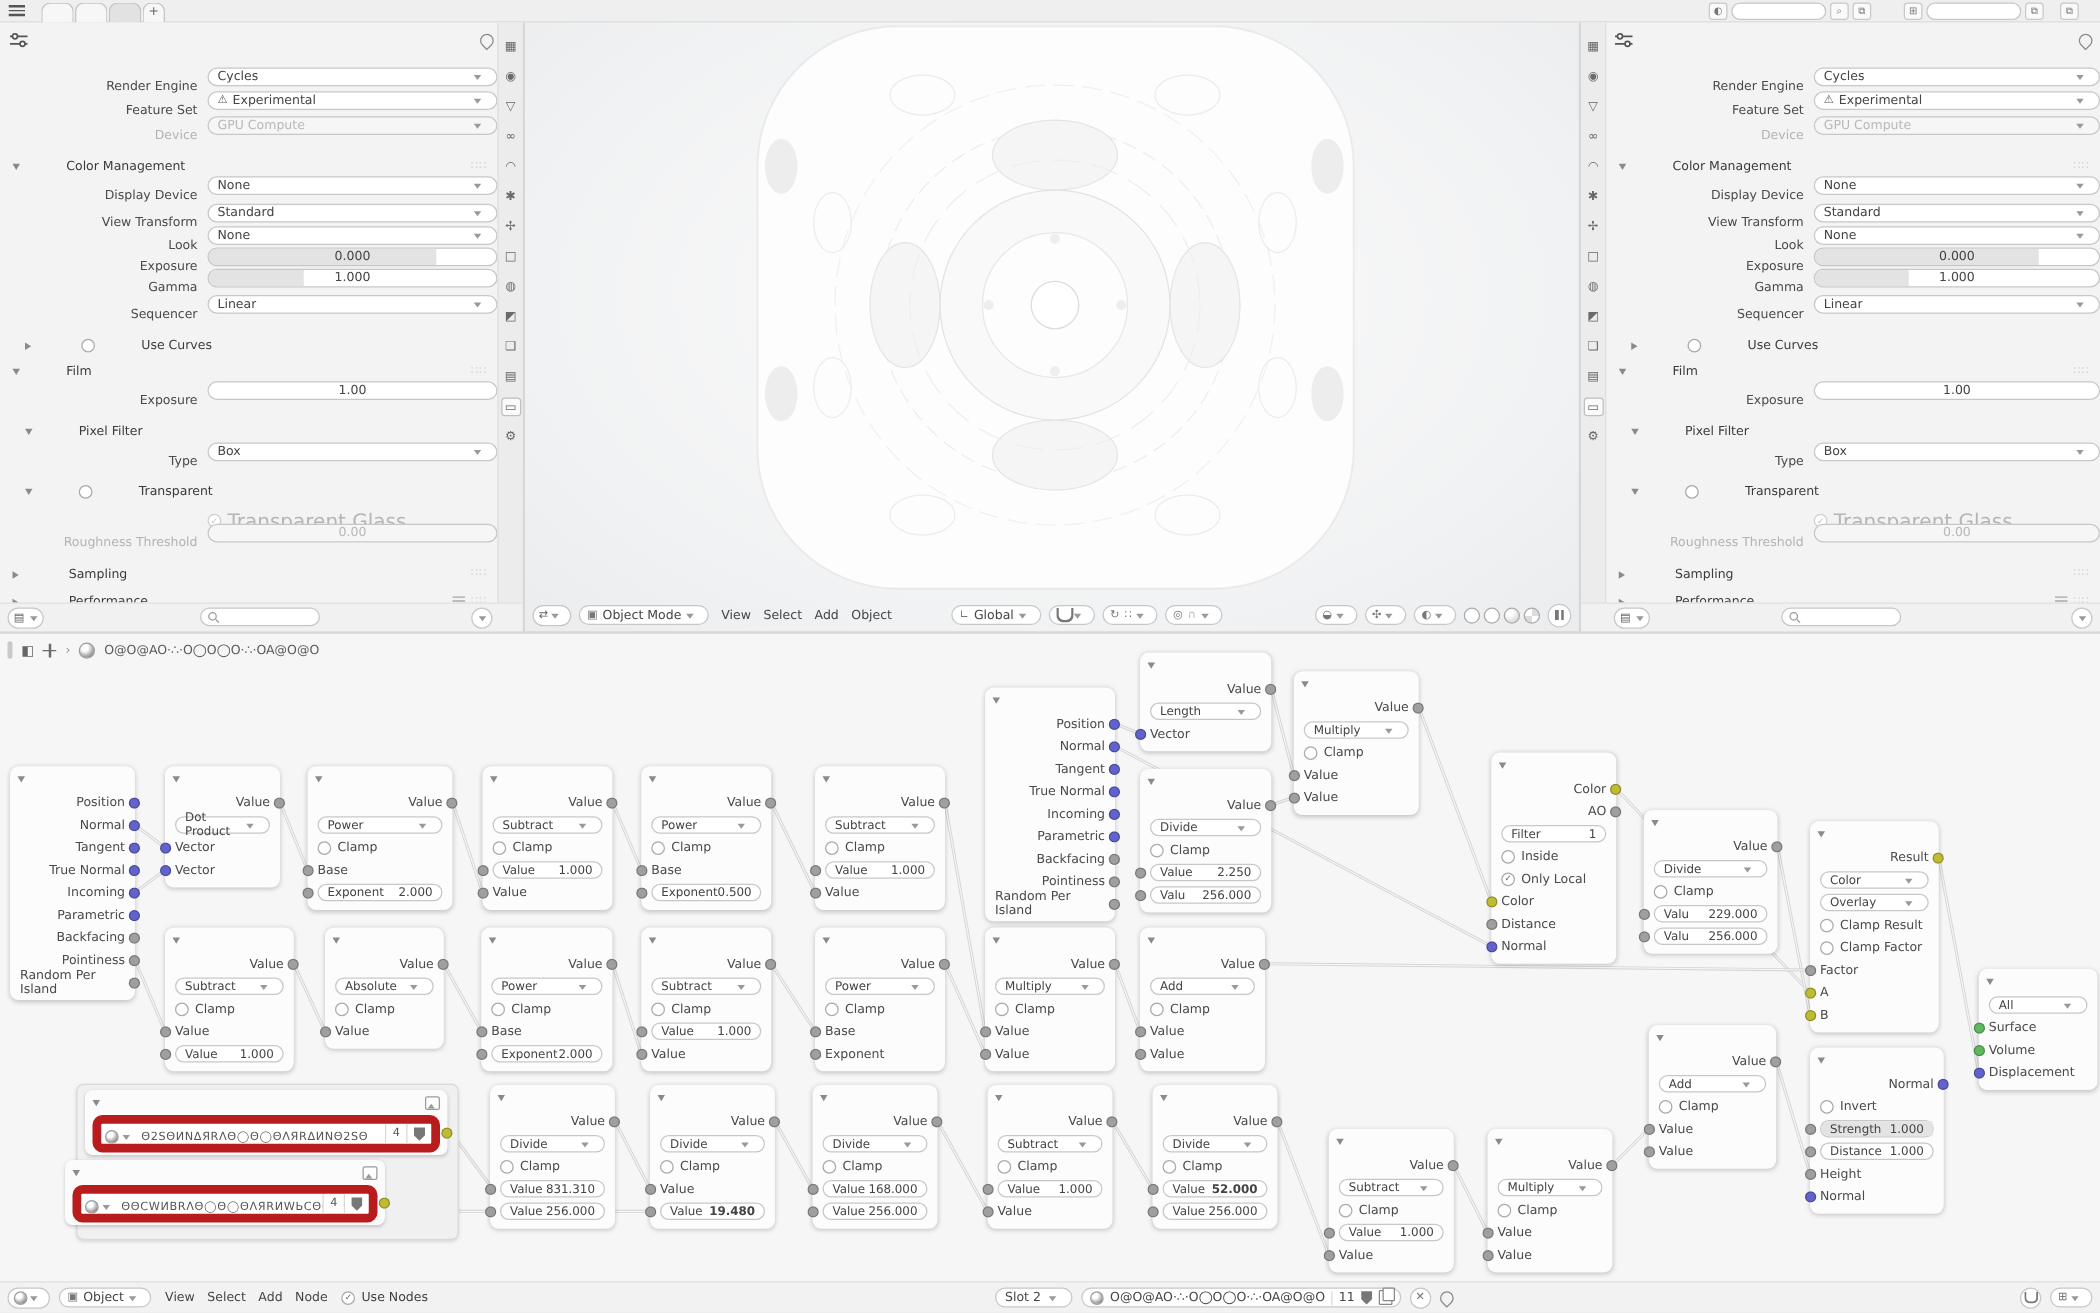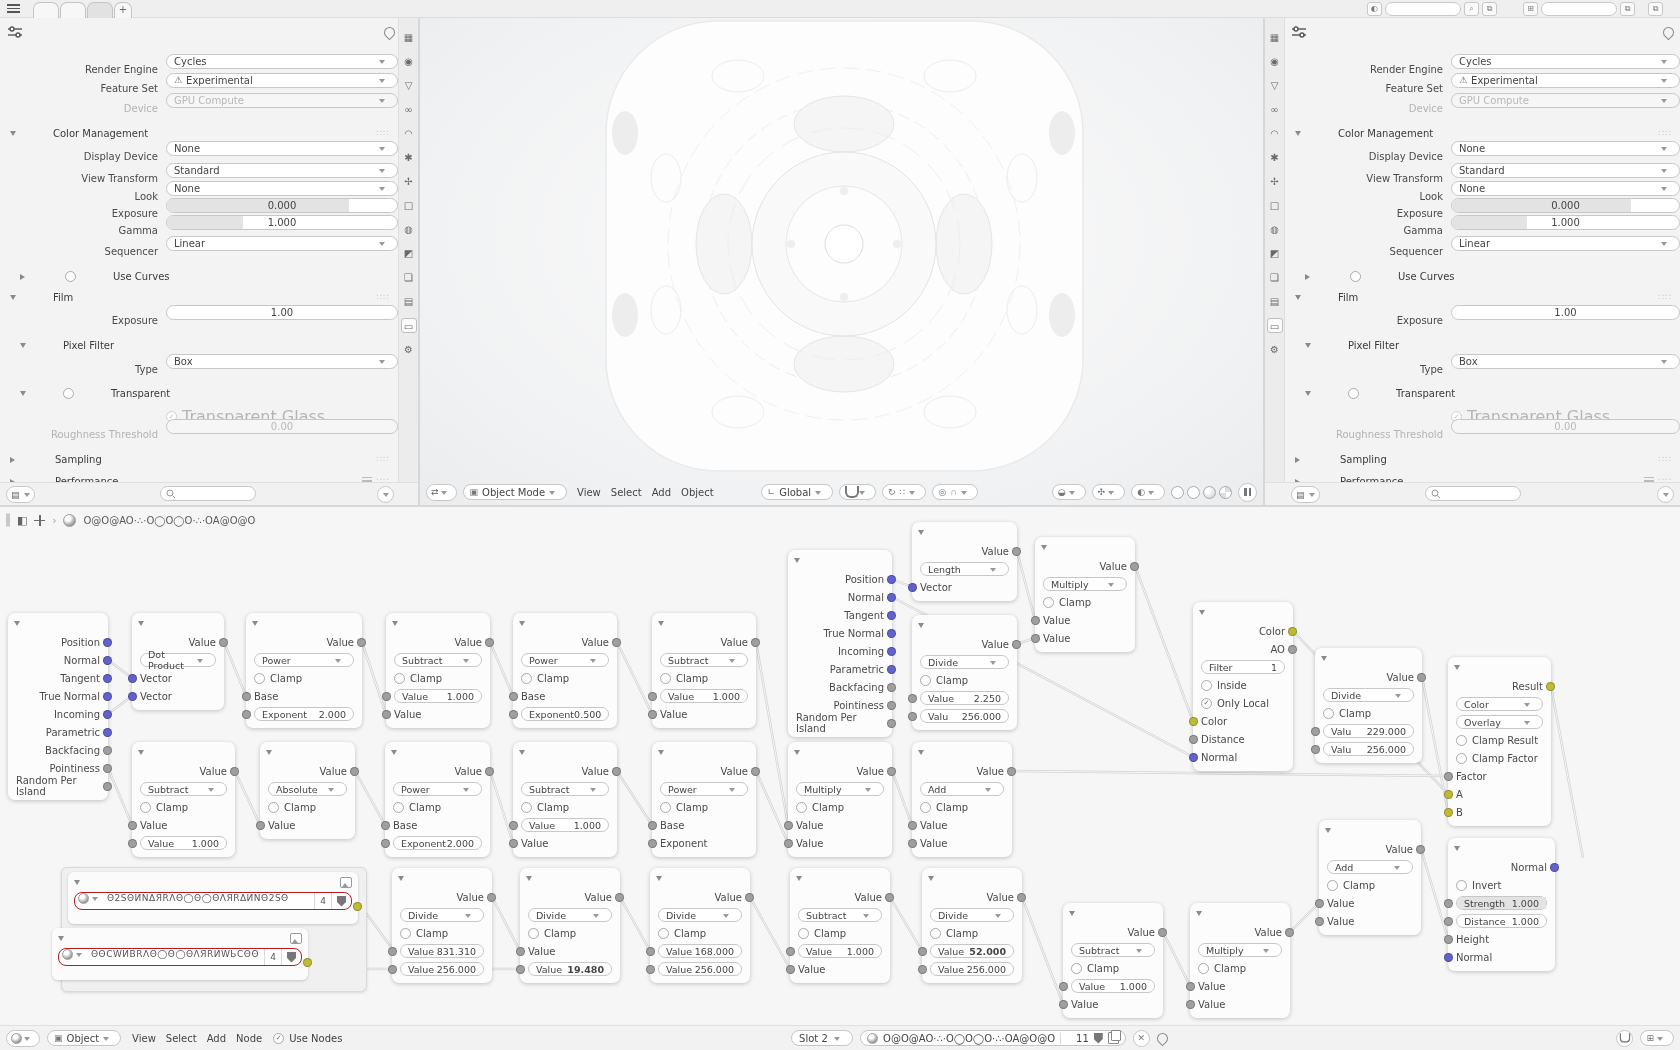--- a/index.html
+++ b/index.html
@@ -65,21 +65,21 @@
   .nhead{height:20px;display:flex;align-items:center;padding:0 6px;}
   .nrow{height:18px;display:flex;align-items:center;padding:0 8px;font-size:10px;color:#4a4a4a;position:relative;}
   .nrow.out{justify-content:flex-end;}
   .nrow .pill{width:100%;height:14px;padding:0 7px;font-size:9.5px;}
   .nrow .pill .lab{margin-right:auto;}
   .sock{position:absolute;width:7px;height:7px;border-radius:50%;border:1px solid rgba(0,0,0,.25);top:5px;}
   .sock.l{left:-4px;} .sock.r{right:-4px;}
   .nchk{display:flex;align-items:center;gap:5px;}
   .frame{position:absolute;background:#f0f0f0;border:1px solid #d9d9d9;border-radius:6px;box-shadow:0 1px 3px rgba(0,0,0,.12);}
   .inode{position:absolute;background:#fbfbfb;border-radius:6px;box-shadow:0 1px 3px rgba(0,0,0,.18);}
-  .dbrow{display:flex;align-items:flex-start;height:16px;margin:0 6px;border:1px solid #b91c1c;border-radius:8px;background:#fff;font-size:9px;color:#555;overflow:hidden;}
+  .dbrow{display:flex;align-items:flex-end;height:16px;margin:0 6px;border:7px solid #b91c1c;border-radius:8px;background:#fff;font-size:9px;color:#555;overflow:hidden;}
   .dbrow .seg{border-left:1px solid #d9d9d9;height:100%;display:flex;align-items:center;padding:0 5px;}
   .imgic{width:10px;height:9px;border:1px solid #9a9a9a;border-radius:2px;position:relative;overflow:hidden;background:#fff;}
   .imgic:after{content:"";position:absolute;left:1px;bottom:0;border:3px solid transparent;border-bottom:4px solid #9a9a9a;}
   .nfoot{position:absolute;left:0;right:0;bottom:0;height:24px;background:#f2f2f2;border-top:1px solid #e0e0e0;display:flex;align-items:center;padding:0 6px;gap:7px;font-size:10px;}
   .shield{width:9px;height:11px;background:#777;clip-path:polygon(0 0,100% 0,100% 60%,50% 100%,0 60%);}
   .copyic{width:9px;height:10px;border:1px solid #888;border-radius:1px;position:relative;background:#fff;}
   .copyic:after{content:"";position:absolute;left:2px;top:-3px;width:8px;height:9px;border:1px solid #888;border-radius:1px;background:#fff;}
   .pinic{width:9px;height:9px;border:1.5px solid #8a8a8a;border-radius:50% 50% 50% 0;transform:rotate(-45deg);}
   .magnet{width:10px;height:10px;border:2.5px solid #777;border-bottom:none;border-radius:6px 6px 0 0;transform:rotate(180deg);}
   .pausebars{display:flex;gap:2px;}
@@ -1692,20 +1692,43 @@
         </div>
         <div class="nrow">
           <span class="sock l" style="background: rgb(159, 159, 159);"></span>
           <span>Height</span>
         </div>
         <div class="nrow">
           <span class="sock l" style="background: rgb(98, 98, 204);"></span>
           <span>Normal</span>
         </div>
       </div>
+      <div class="node" style="left: 1583px; top: 268px; width: 95px; height: 97px;">
+        <div class="nhead">
+          <span class="tri-d"></span>
+        </div>
+        <div class="nrow">
+          <span class="pill">
+            <span class="lab">All</span>
+            <span class="car"></span>
+          </span>
+        </div>
+        <div class="nrow">
+          <span class="sock l" style="background: rgb(95, 184, 95);"></span>
+          <span>Surface</span>
+        </div>
+        <div class="nrow">
+          <span class="sock l" style="background: rgb(95, 184, 95);"></span>
+          <span>Volume</span>
+        </div>
+        <div class="nrow">
+          <span class="sock l" style="background: rgb(98, 98, 204);"></span>
+          <span>Displacement</span>
+        </div>
+      </div>
       <div class="frame" style="left: 61px; top: 360px; width: 304px; height: 123px;"></div>
       <div class="inode" style="left: 68px; top: 365px; width: 290px; height: 52px;">
         <div class="nhead">
           <span class="tri-d"></span>
           <span class="imgic" style="margin-left: auto;"></span>
         </div>
         <div class="dbrow">
           <span class="sphere" style="width: 9px; height: 9px; margin: 0px 3px;"></span>
           <span class="car"></span>
           <span style="flex: 1 1 0%; padding-left: 4px; letter-spacing: 0.5px; white-space: nowrap; overflow: hidden;">Θ2SΘИNΔЯRΛΘ◯Θ◯ΘΛЯRΔИNΘ2SΘ</span>
@@ -1765,21 +1788,21 @@
         <span>Use Nodes</span>
       </span>
     <span style="flex:1"></span>
     <span class="pill" style="height:16px;padding:0 7px;gap:4px;width:62px">
         <span>Slot 2</span>
         <span class="car"></span>
       </span>
     <span class="pill" style="height:16px;padding:0 6px;gap:5px">
       <span class="sphere" style="width:9px;height:9px"></span>
       <span>O@O@AO·∴·O◯O◯O·∴·OA@O@O</span>
-      <span style="border-left:1px solid #d9d9d9;padding-left:15px">11</span>
+      <span style="border-left:1px solid #d9d9d9;padding-left:5px">11</span>
       <span class="shield"></span>
       <span class="copyic"></span>
     </span>
     <span class="circbtn" style="font-size:9px;color:#777">✕</span>
     <span class="pinic"></span>
     <span style="flex:1"></span>
     <span class="circbtn">
         <span class="magnet" style="transform:rotate(180deg) scale(.8)"></span>
       </span>
     <span class="pill" style="height:16px;padding:0 5px;gap:3px">

